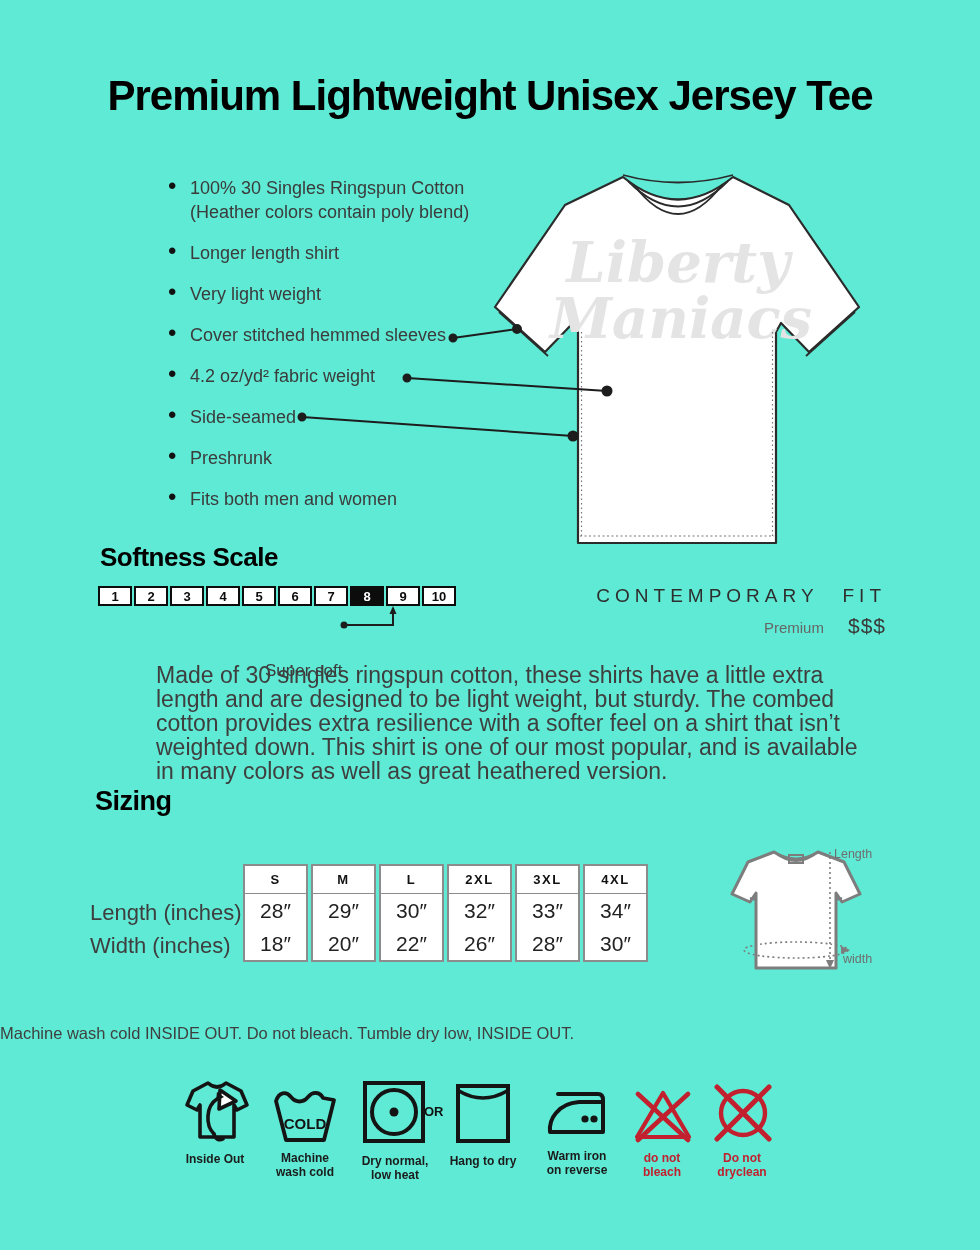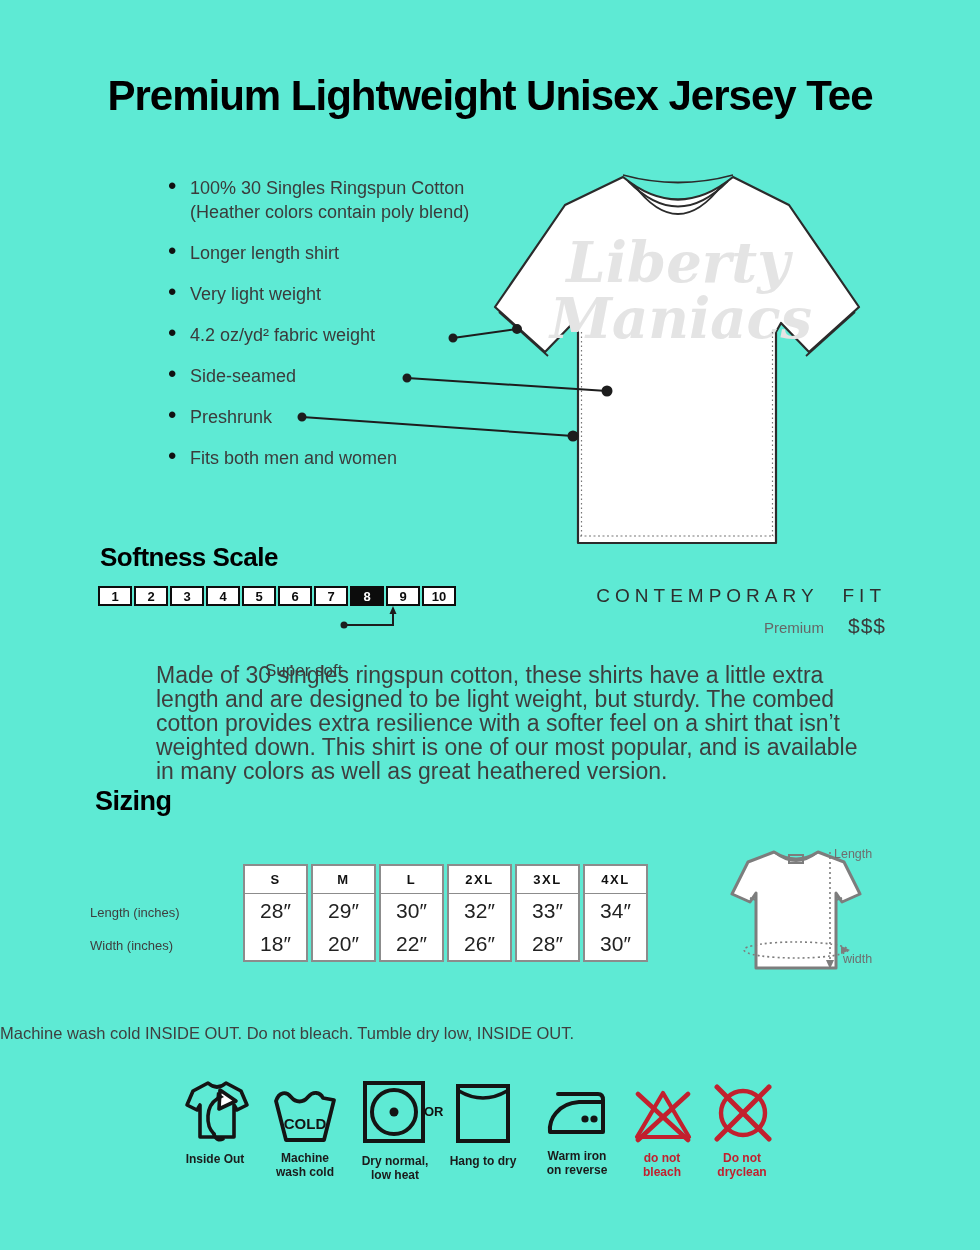--- a/index.html
+++ b/index.html
@@ -32,21 +32,21 @@
   .fit-line{font-size:19px;letter-spacing:5px;word-spacing:14px;color:#2e2e2e;}
   .fit-sub{margin-top:7px;display:flex;justify-content:flex-end;align-items:baseline;gap:24px;}
   .fit-tier{font-size:15px;color:#666;}
   .fit-price{font-size:21px;color:#3a3a3a;letter-spacing:1px;}
 
   
   .description{left:156px;top:663px;width:712px;font-size:23px;line-height:24px;color:#3e3e3e;}
 
   
   .sizing-heading{left:95px;top:786px;font-size:27px;font-weight:800;letter-spacing:-0.5px;color:#000;}
-  .row-labels{left:90px;top:900px;font-size:13px;color:#3e3e3e;}
+  .row-labels{left:90px;top:900px;font-size:22px;color:#3e3e3e;}
   .row-labels div{height:33px;line-height:26px;}
   .size-table{left:243px;top:864px;display:flex;gap:3px;}
   .size-col{width:61px;border:2px solid #8c8c8c;background:#fff;}
   .size-head{height:27px;border-bottom:1.5px solid #8c8c8c;display:flex;align-items:center;
              justify-content:center;font-size:13px;font-weight:bold;letter-spacing:1.5px;color:#111;}
   .size-val{height:33px;display:flex;align-items:center;justify-content:center;
             font-size:21px;color:#222;}
 
   
   .care-text{left:0;top:1024px;width:100%;text-align:left;font-size:16.5px;color:#3f3f3f;}
@@ -61,20 +61,21 @@
 <body>
 
 <div class="page">
 
   <div class="abs title">Premium Lightweight Unisex Jersey Tee</div>
 
   <ul class="abs features">
     <li>100% 30 Singles Ringspun Cotton (Heather colors contain poly blend)</li>
     <li>Longer length shirt</li>
     <li>Very light weight</li>
+    <li>Cover stitched hemmed sleeves</li>
     <li>4.2 oz/yd² fabric weight</li>
     <li>Side-seamed</li>
     <li>Preshrunk</li>
     <li>Fits both men and women</li>
   </ul>
 
   <svg class="abs" style="left:485px;top:160px;" width="440" height="390" viewBox="0 0 440 390">
     <g stroke="#2b2b2b" stroke-width="2.2" fill="#ffffff" stroke-linejoin="round">
       <path d="M138,17 L80,45 L10,147 L60,192 L88,163 L93,172 L93,383 L291,383 L291,172 L296,163 L324,192 L374,147 L304,45 L248,17 Q193,62 138,17 Z"></path>
     </g>

